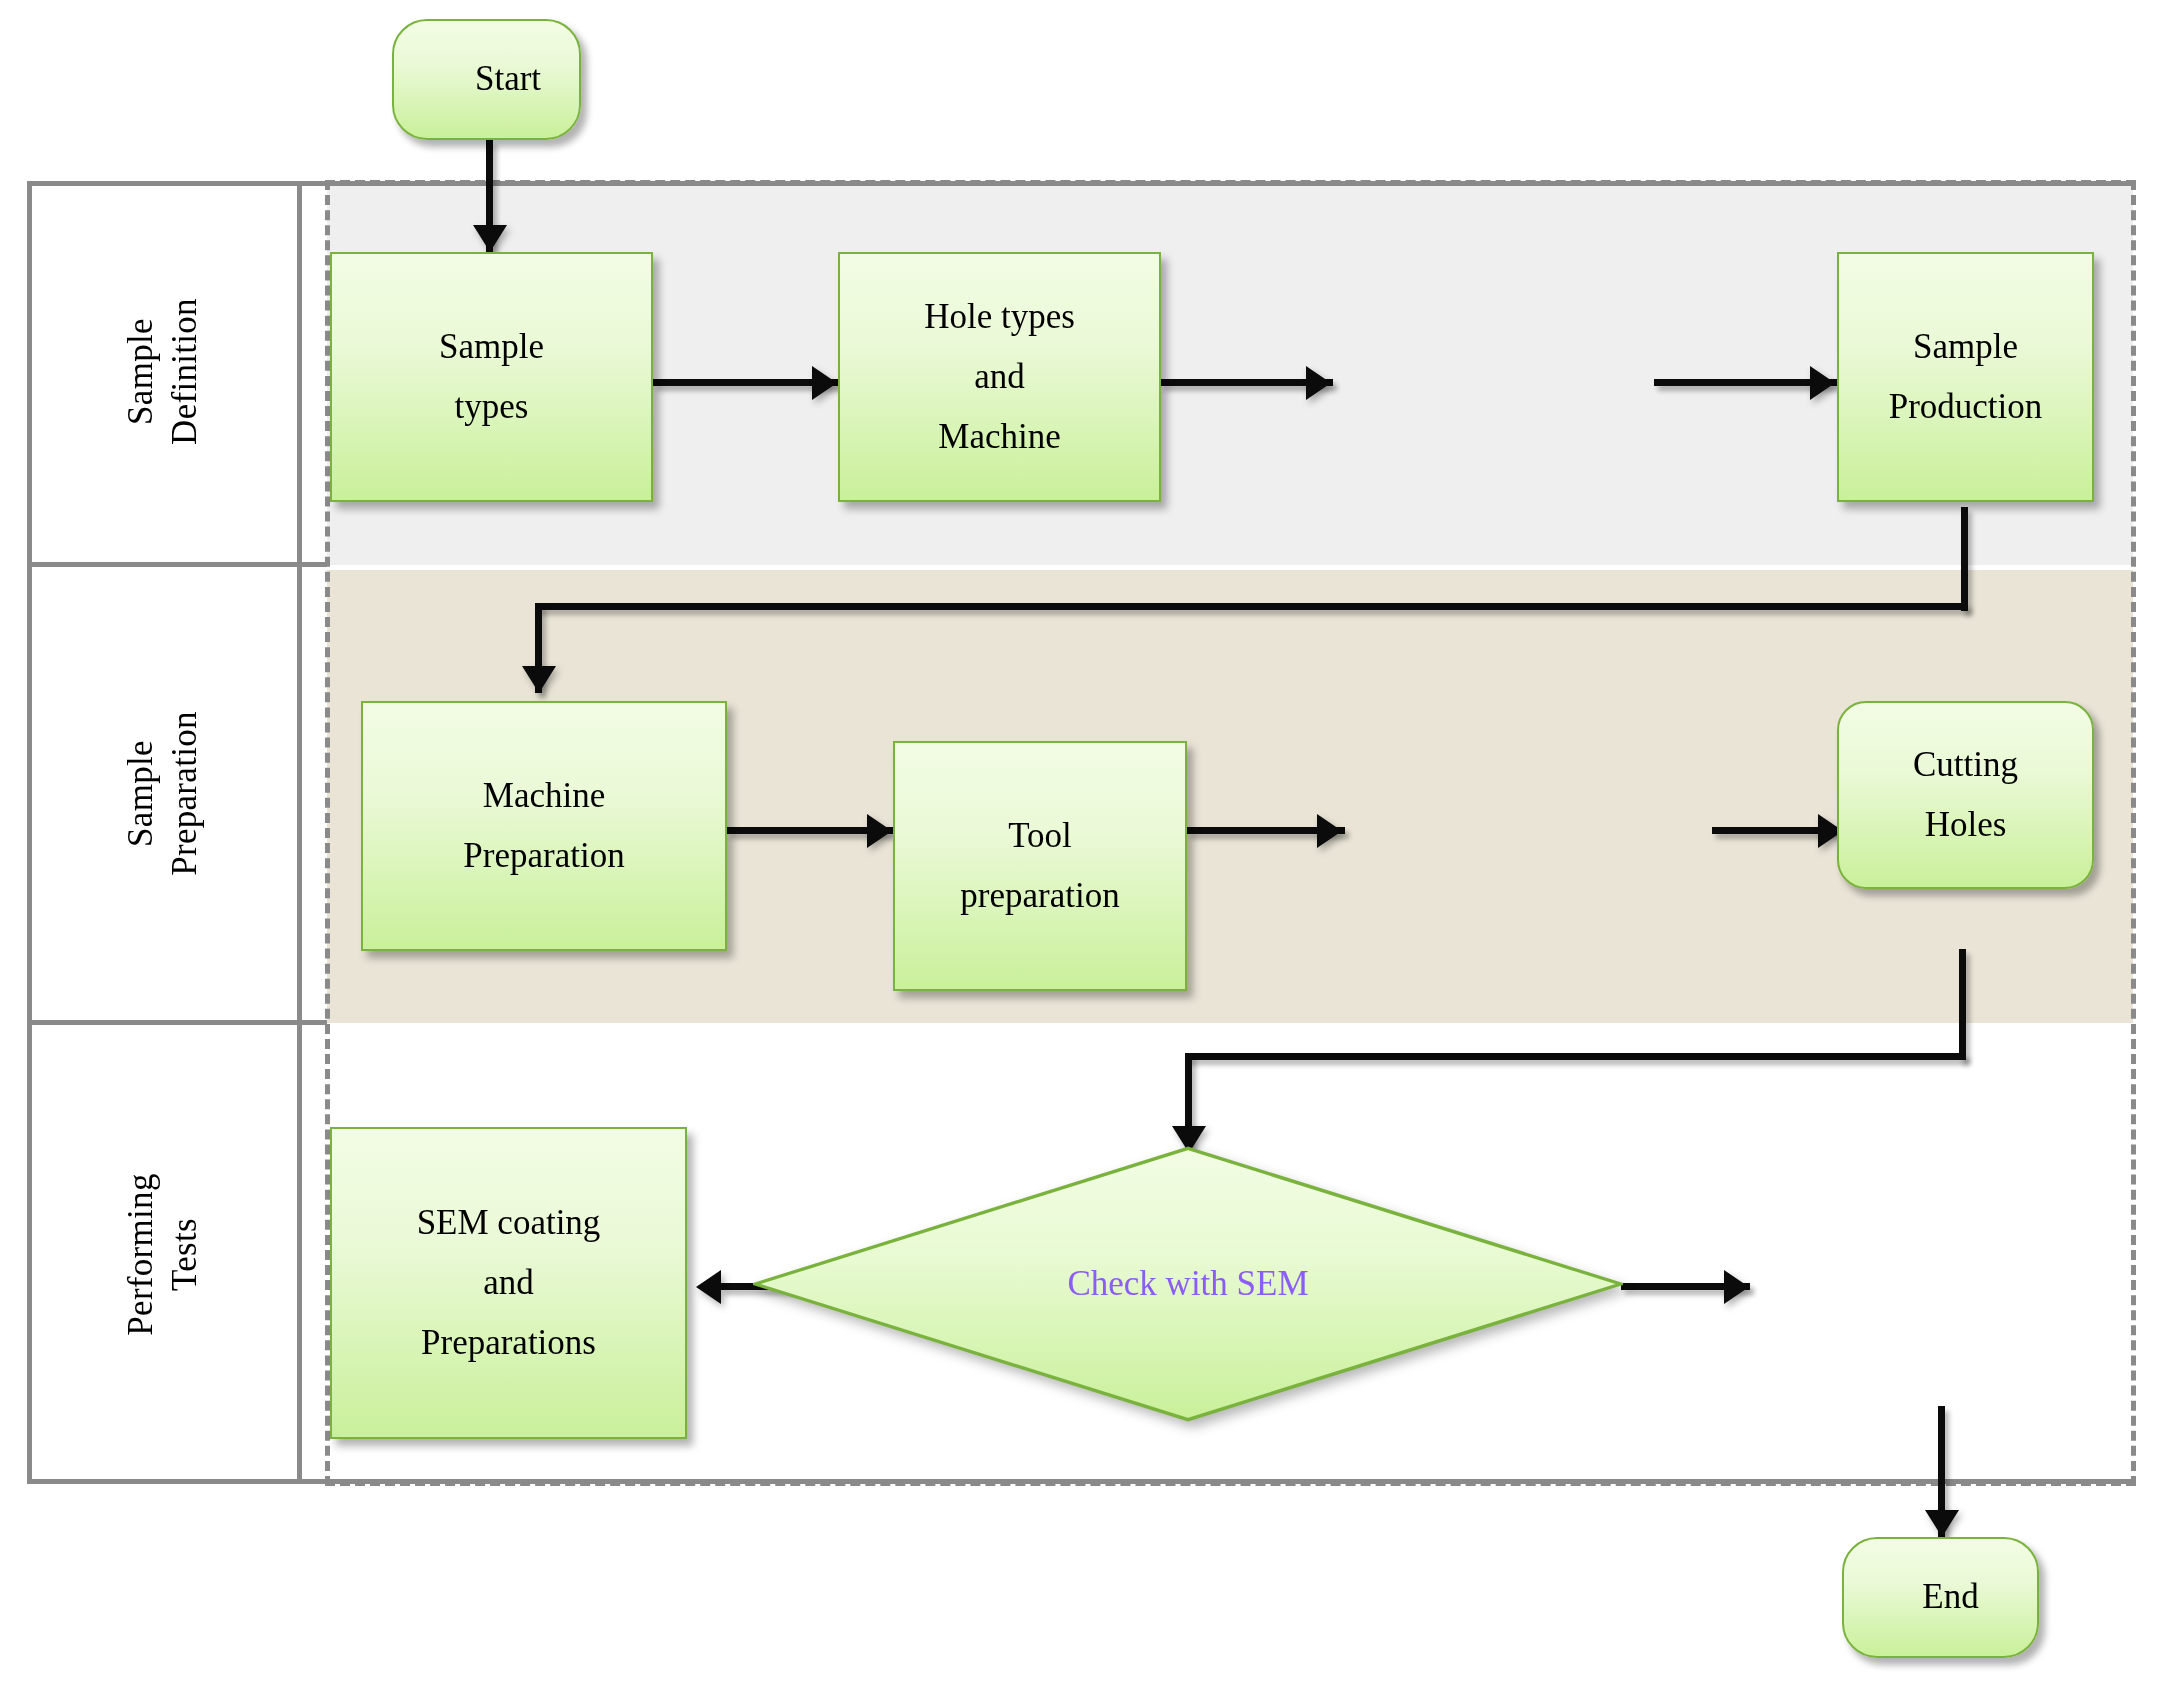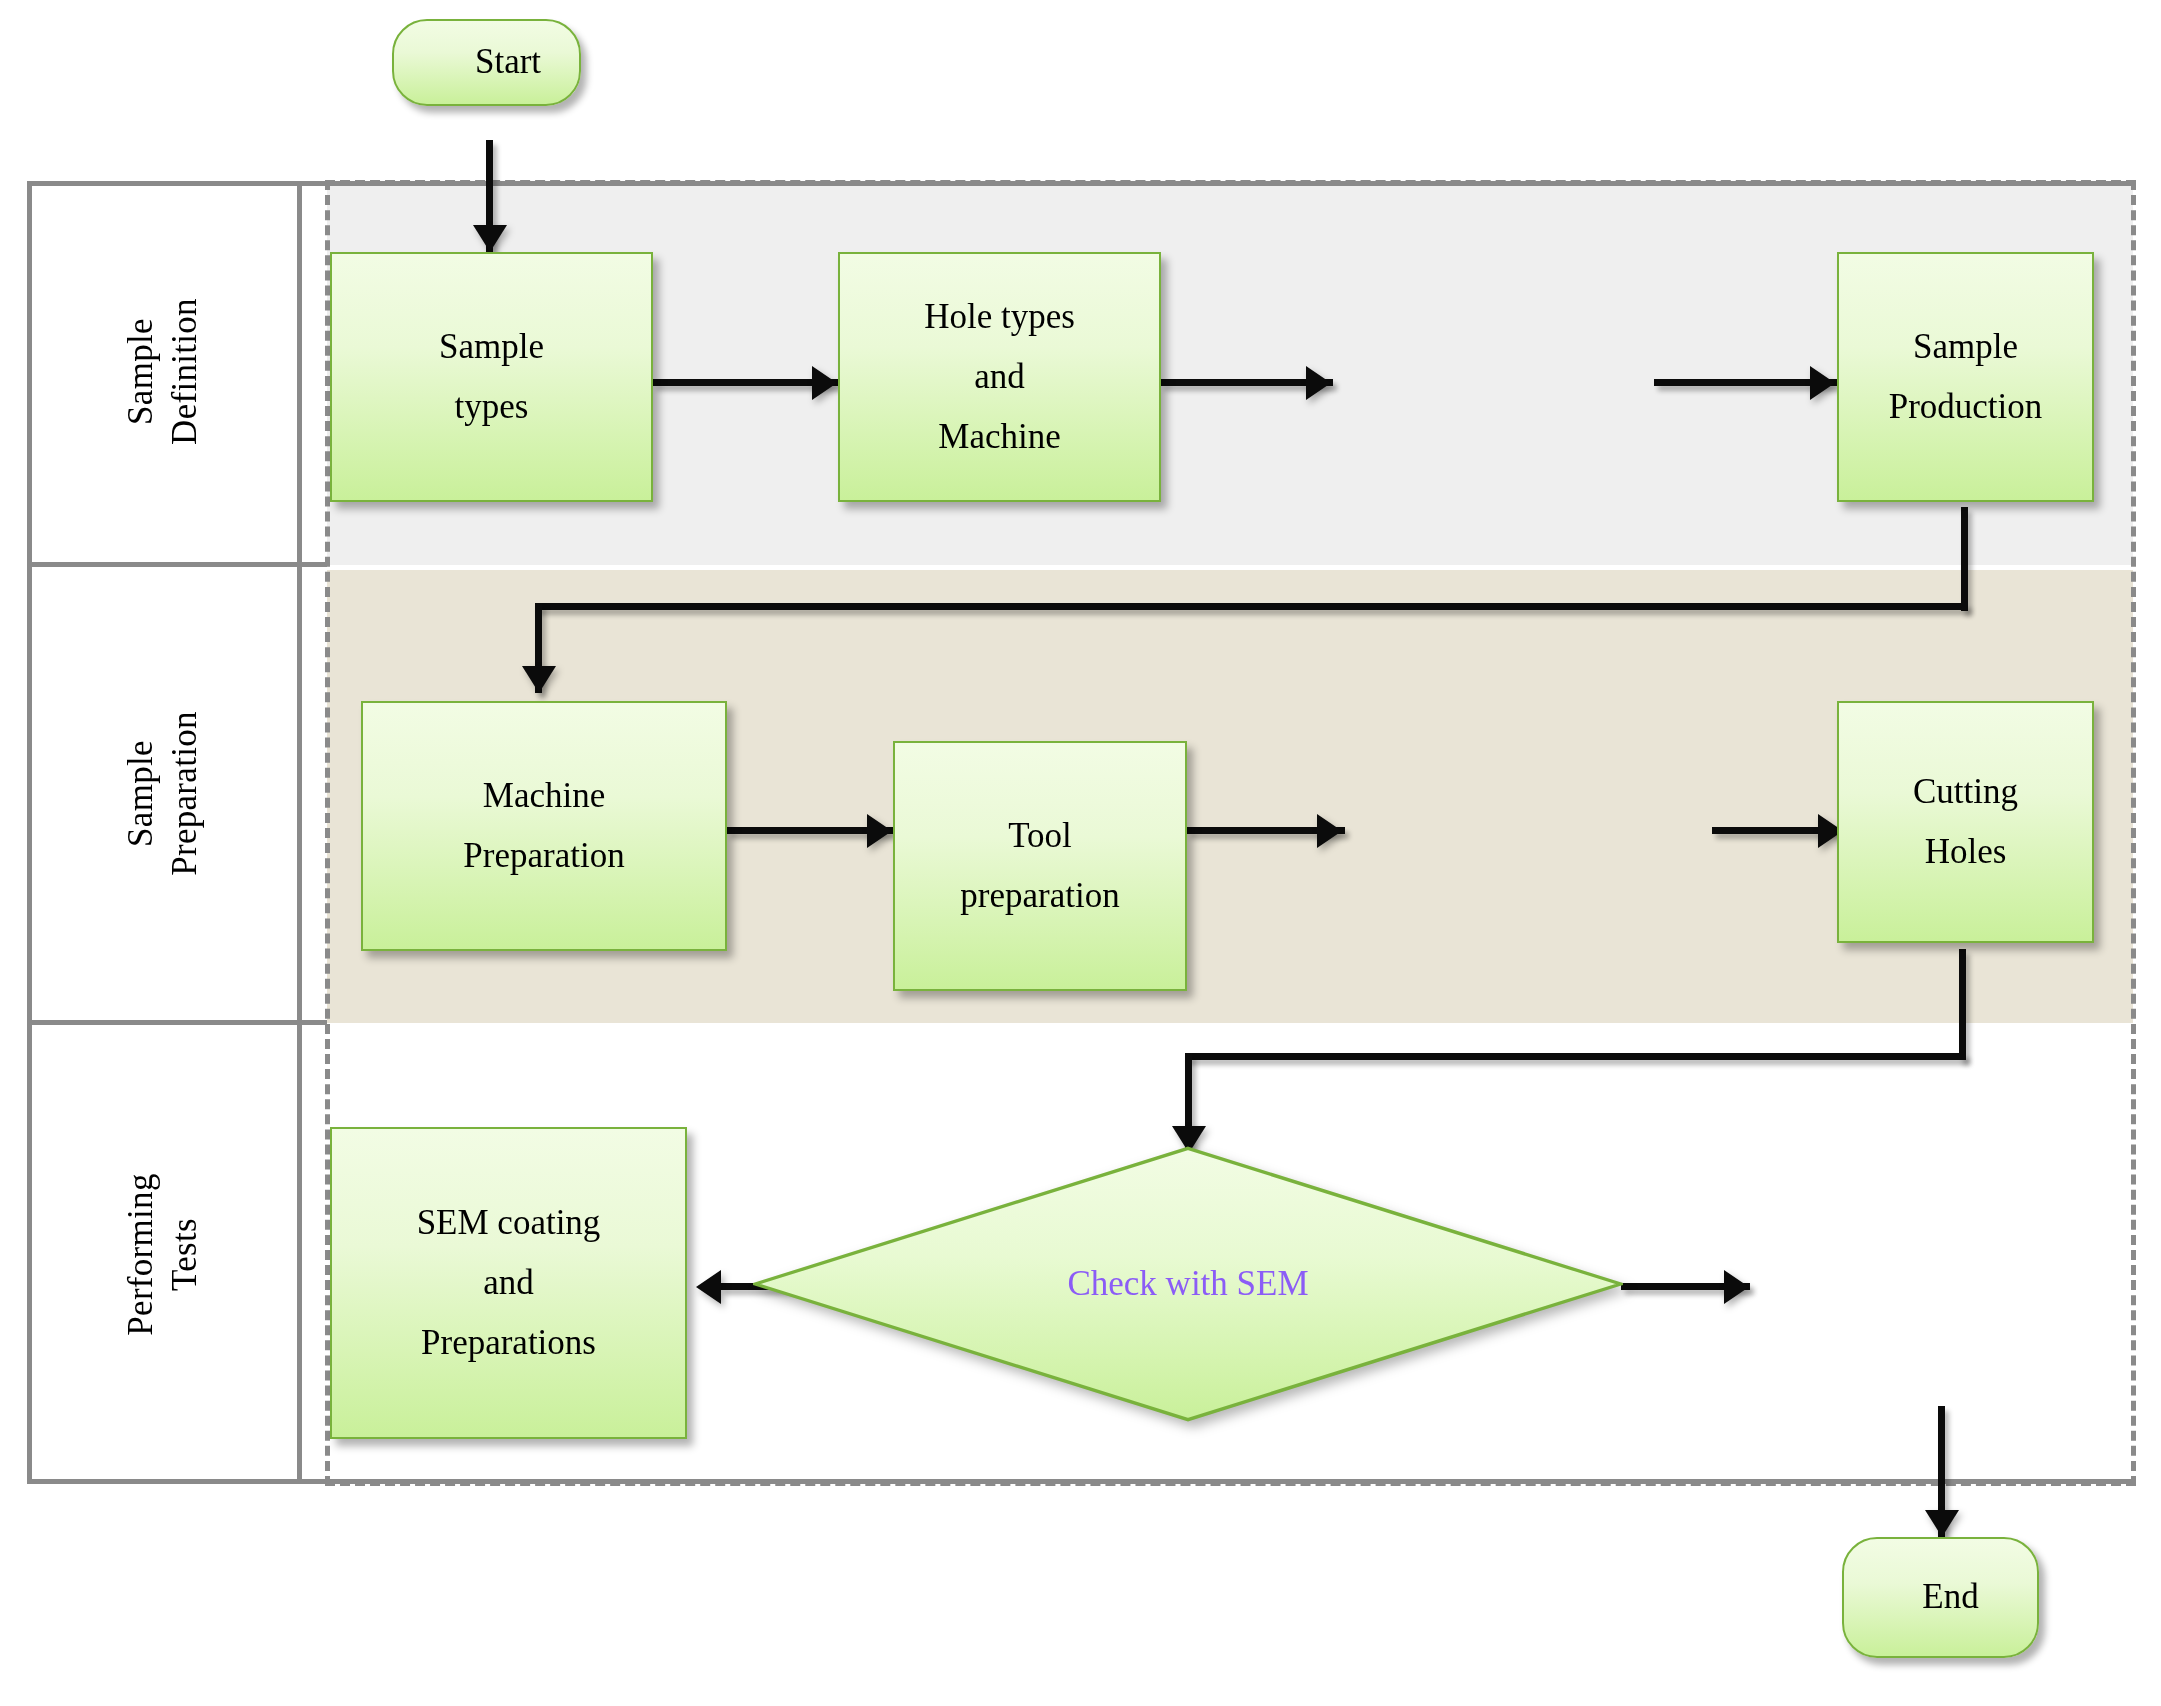--- a/index.html
+++ b/index.html
@@ -152,21 +152,21 @@
 
   <div class="hseg" style="left:720px;top:1283px;width:191px;"></div>
   <div class="arrow left" style="left:696px;top:1270px;"></div>
 
   <div class="hseg" style="left:1621px;top:1283px;width:129px;"></div>
   <div class="arrow right" style="left:1724px;top:1270px;"></div>
 
   <div class="vseg" style="left:1938px;top:1406px;height:133px;"></div>
   <div class="arrow down" style="left:1925px;top:1510px;"></div>
 
-  <div class="node terminator" style="left:392px;top:18.6px;width:189px;height:87px;padding-left:43px;">
+  <div class="node terminator" style="left:392px;top:18.6px;width:189px;height:121px;padding-left:43px;">
     <span class="txt">Start</span>
   </div>
 
   <div class="node" style="left:330px;top:252px;width:323px;height:250px;">
     <span class="txt">
       <span>Sample</span><br>
       <span>types</span>
     </span>
   </div>
 
@@ -194,21 +194,21 @@
   </div>
 
   <div class="node" style="left:893px;top:741px;width:294px;height:250px;">
     <span class="txt">
       <span>Tool</span><br>
       <span>preparation</span>
     </span>
   </div>
 
 
-  <div class="node" style="left:1837px;top:701px;width:257px;height:242px;">
+  <div class="node" style="left:1837px;top:701px;width:257px;height:188px;border-radius:29px;">
     <span class="txt">
       <span>Cutting</span><br>
       <span>Holes</span>
     </span>
   </div>
 
   <div class="node" style="left:330px;top:1127px;width:357px;height:312px;">
     <span class="txt">
       <span>SEM coating</span><br>
       <span>and</span><br>

